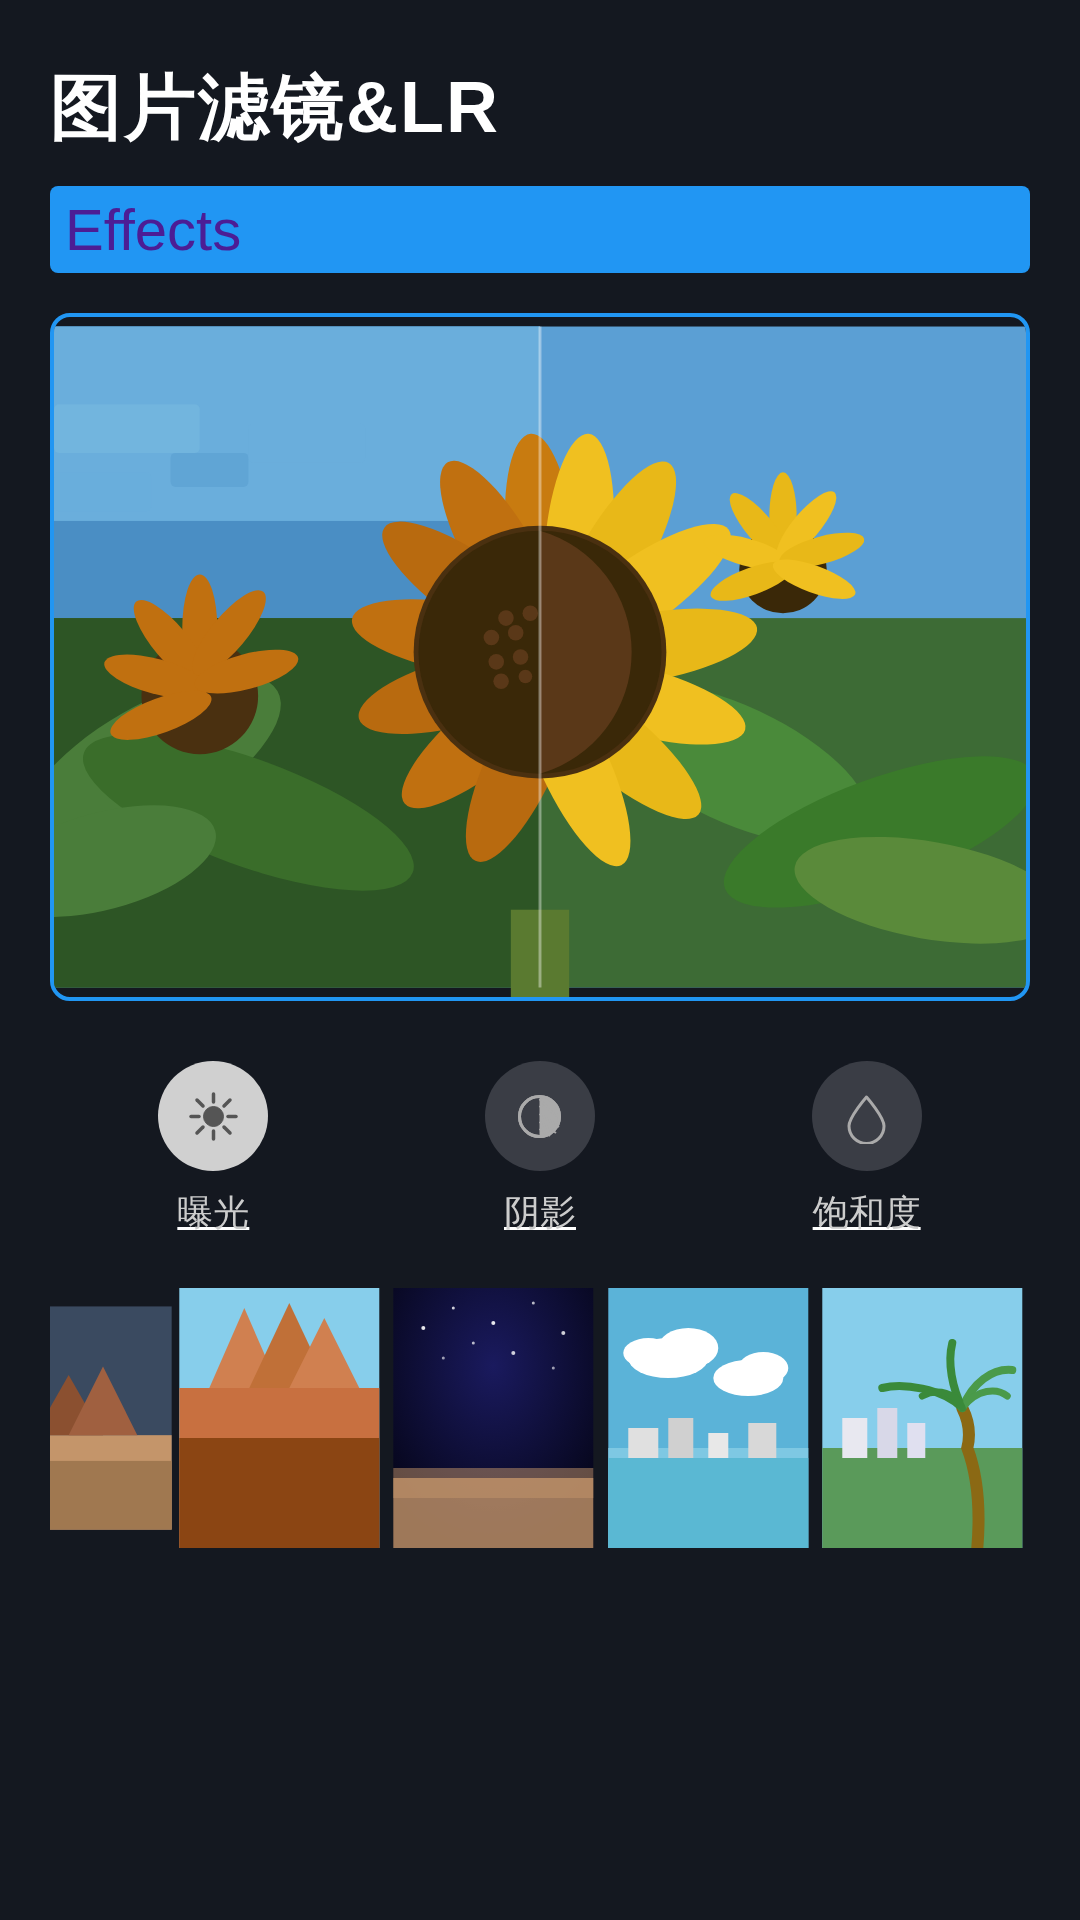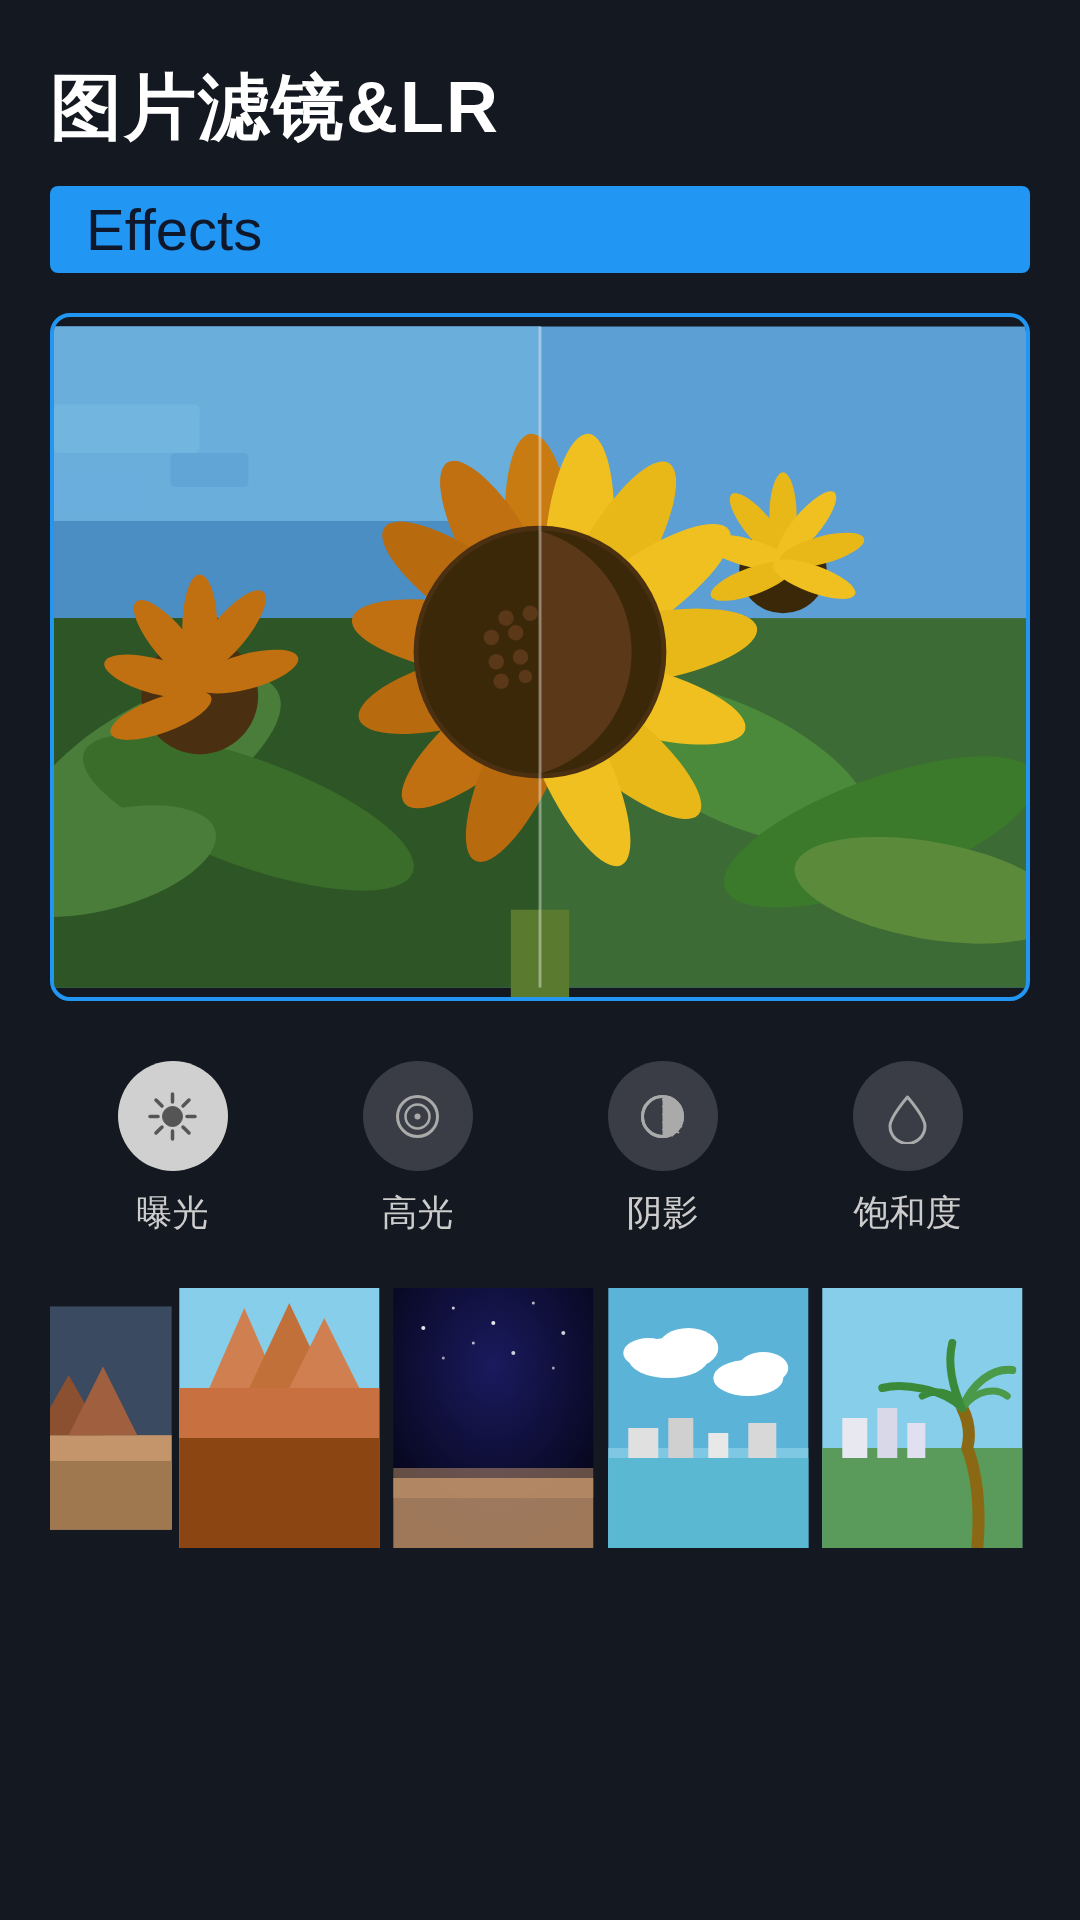--- a/index.html
+++ b/index.html
@@ -27,24 +27,24 @@
       font-size: 72px;
       font-weight: bold;
       color: #ffffff;
       margin-bottom: 30px;
       letter-spacing: 2px;
     }
 
     .effects-badge {
       display: inline-block;
       background-color: #2196F3;
-      color: #0f172a;
+      color: #4c1d95;
       font-size: 58px;
       font-weight: 500;
-      padding: 10px 36px;
+      padding: 10px 15px;
       border-radius: 8px;
       margin-bottom: 40px;
     }
 
     .image-preview-container {
       width: 100%;
       border: 4px solid #2196F3;
       border-radius: 20px;
       overflow: hidden;
       margin-bottom: 60px;
@@ -76,20 +76,21 @@
       justify-content: space-around;
       align-items: center;
     }
 
     .control-item {
       display: flex;
       flex-direction: column;
       align-items: center;
       gap: 18px;
       cursor: pointer;
+      text-decoration: underline;
     }
 
     .control-button {
       width: 110px;
       height: 110px;
       border-radius: 55px;
       display: flex;
       align-items: center;
       justify-content: center;
     }
@@ -235,30 +236,20 @@
             <line x1="11" y1="11" x2="17" y2="17" stroke="#555" stroke-width="3.5" stroke-linecap="round"></line>
             <line x1="38" y1="38" x2="44" y2="44" stroke="#555" stroke-width="3.5" stroke-linecap="round"></line>
             <line x1="44" y1="11" x2="38" y2="17" stroke="#555" stroke-width="3.5" stroke-linecap="round"></line>
             <line x1="11" y1="44" x2="17" y2="38" stroke="#555" stroke-width="3.5" stroke-linecap="round"></line>
           </svg>
         </div>
         <span class="control-label">曝光</span>
       </div>
 
 
-      <div class="control-item">
-        <div class="control-button inactive">
-          <svg class="control-icon" viewBox="0 0 55 55" xmlns="http://www.w3.org/2000/svg">
-            <circle cx="27.5" cy="27.5" r="20" fill="none" stroke="#aaa" stroke-width="3"></circle>
-            <circle cx="27.5" cy="27.5" r="3" fill="#aaa"></circle>
-            <circle cx="27.5" cy="27.5" r="12" fill="none" stroke="#aaa" stroke-width="2.5"></circle>
-          </svg>
-        </div>
-        <span class="control-label">高光</span>
-      </div>
 
       <div class="control-item">
         <div class="control-button inactive">
           <svg class="control-icon" viewBox="0 0 55 55" xmlns="http://www.w3.org/2000/svg">
             <circle cx="27.5" cy="27.5" r="20" fill="none" stroke="#aaa" stroke-width="3"></circle>
             <path d="M 27.5 7.5 A 20 20 0 0 1 27.5 47.5 L 27.5 7.5 Z" fill="#aaa"></path>
 
             <line x1="27.5" y1="10" x2="44" y2="27.5" stroke="#aaa" stroke-width="2"></line>
             <line x1="27.5" y1="17" x2="47" y2="32" stroke="#aaa" stroke-width="2"></line>
             <line x1="27.5" y1="25" x2="47" y2="38" stroke="#aaa" stroke-width="2"></line>

